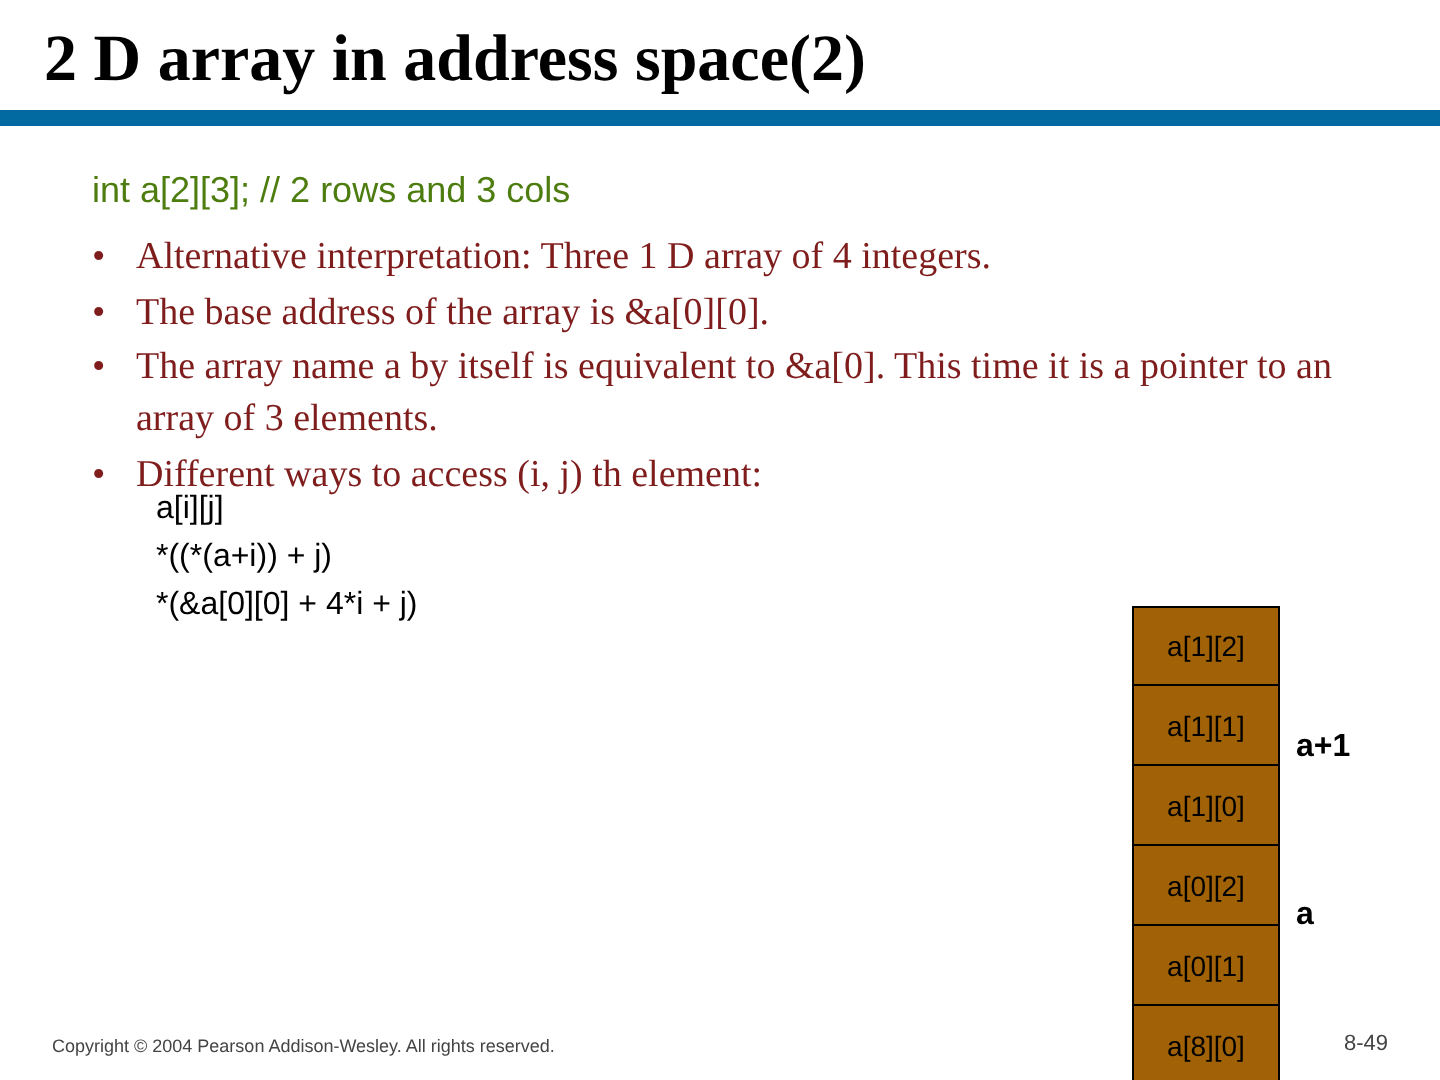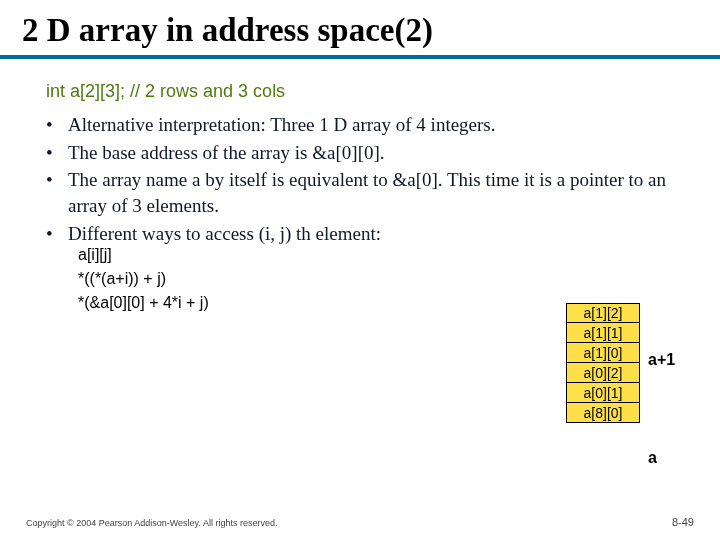--- a/index.html
+++ b/index.html
@@ -8,39 +8,39 @@
     height: 540px;
     background: #fff;
     font-family: "Times New Roman", serif;
     position: relative;
     overflow: hidden;
   }
   .title {
     font-size: 33px;
     font-weight: bold;
     padding: 12px 2px 6px 22px;
-    border-bottom: 4px solid #0369a1;
+    border-bottom: 8px solid #0369a1;
     color: #000;
   }
   .content {
     padding: 22px 30px 0 46px;
   }
   .decl {
     font-family: Verdana, sans-serif;
     font-size: 18px;
     color: #4d7c0f;
     margin-bottom: 10px;
   }
   ul.bullets {
     list-style: none;
     padding-left: 0;
   }
   ul.bullets li {
     font-size: 19px;
-    color: #0f172a;
+    color: #7f1d1d;
     line-height: 1.35;
     padding-left: 22px;
     position: relative;
     margin-bottom: 2px;
   }
   ul.bullets li::before {
     content: "•";
     position: absolute;
     left: 0;
     top: 0;
@@ -53,28 +53,28 @@
     top: 243px;
     line-height: 1.5;
   }
   .mem-stack {
     position: absolute;
     right: 80px;
     top: 303px;
   }
   .cell {
     width: 74px;
-    height: 20px;
+    height: 40px;
     border: 1.5px solid #000;
     font-size: 14px;
     font-family: Verdana, sans-serif;
     display: flex;
     align-items: center;
     justify-content: center;
-    background: #fde047;
+    background: #a16207;
   }
   .cell + .cell { border-top: none; }
   .side-label {
     position: absolute;
     font-family: Verdana, sans-serif;
     font-size: 16px;
     font-weight: bold;
     left: 82px;
     white-space: nowrap;
   }
@@ -116,18 +116,18 @@
   <div>*(&amp;a[0][0] + 4*i + j)</div>
 </div>
 
 <div class="mem-stack">
   <div class="cell">a[1][2]</div>
   <div class="cell">a[1][1]</div>
   <div class="cell">a[1][0]</div>
   <div class="cell">a[0][2]</div>
   <div class="cell">a[0][1]</div>
   <div class="cell">a[8][0]</div>
-  <div class="side-label" style="top:48px">a+1</div>
+  <div class="side-label" style="top:62px">a+1</div>
   <div class="side-label" style="top:146px">a</div>
 </div>
 
 <div class="footer-left">Copyright © 2004 Pearson Addison-Wesley. All rights reserved.</div>
 <div class="footer-right">8-49</div>
 
 </body></html>

